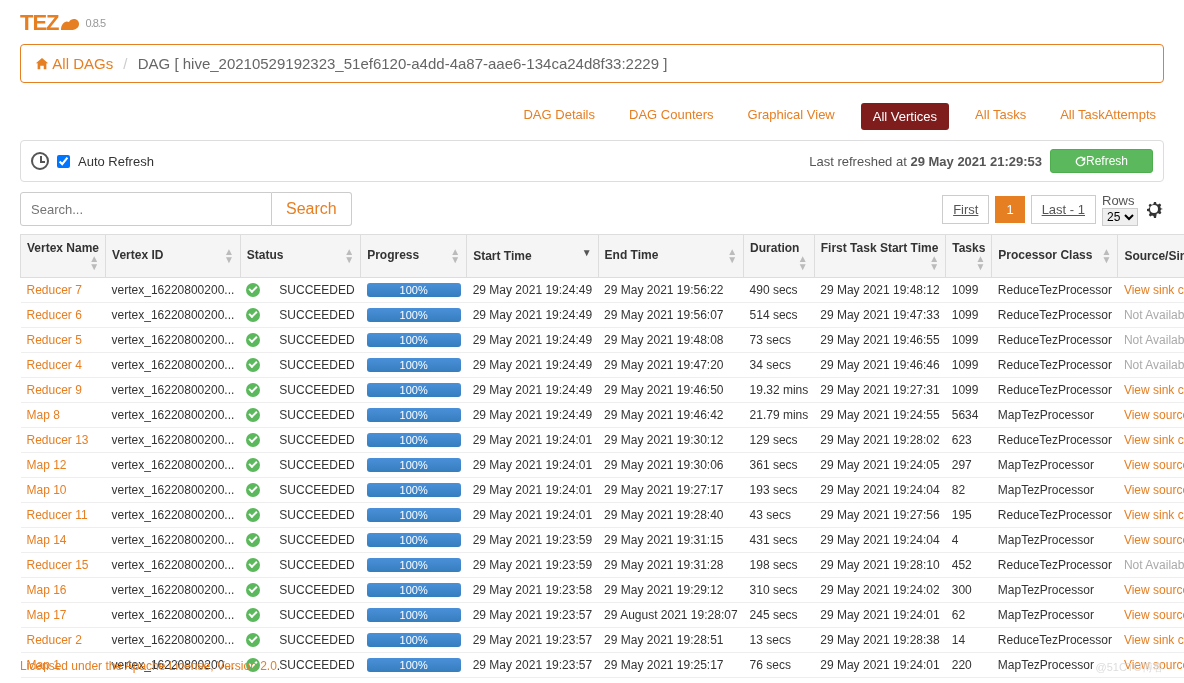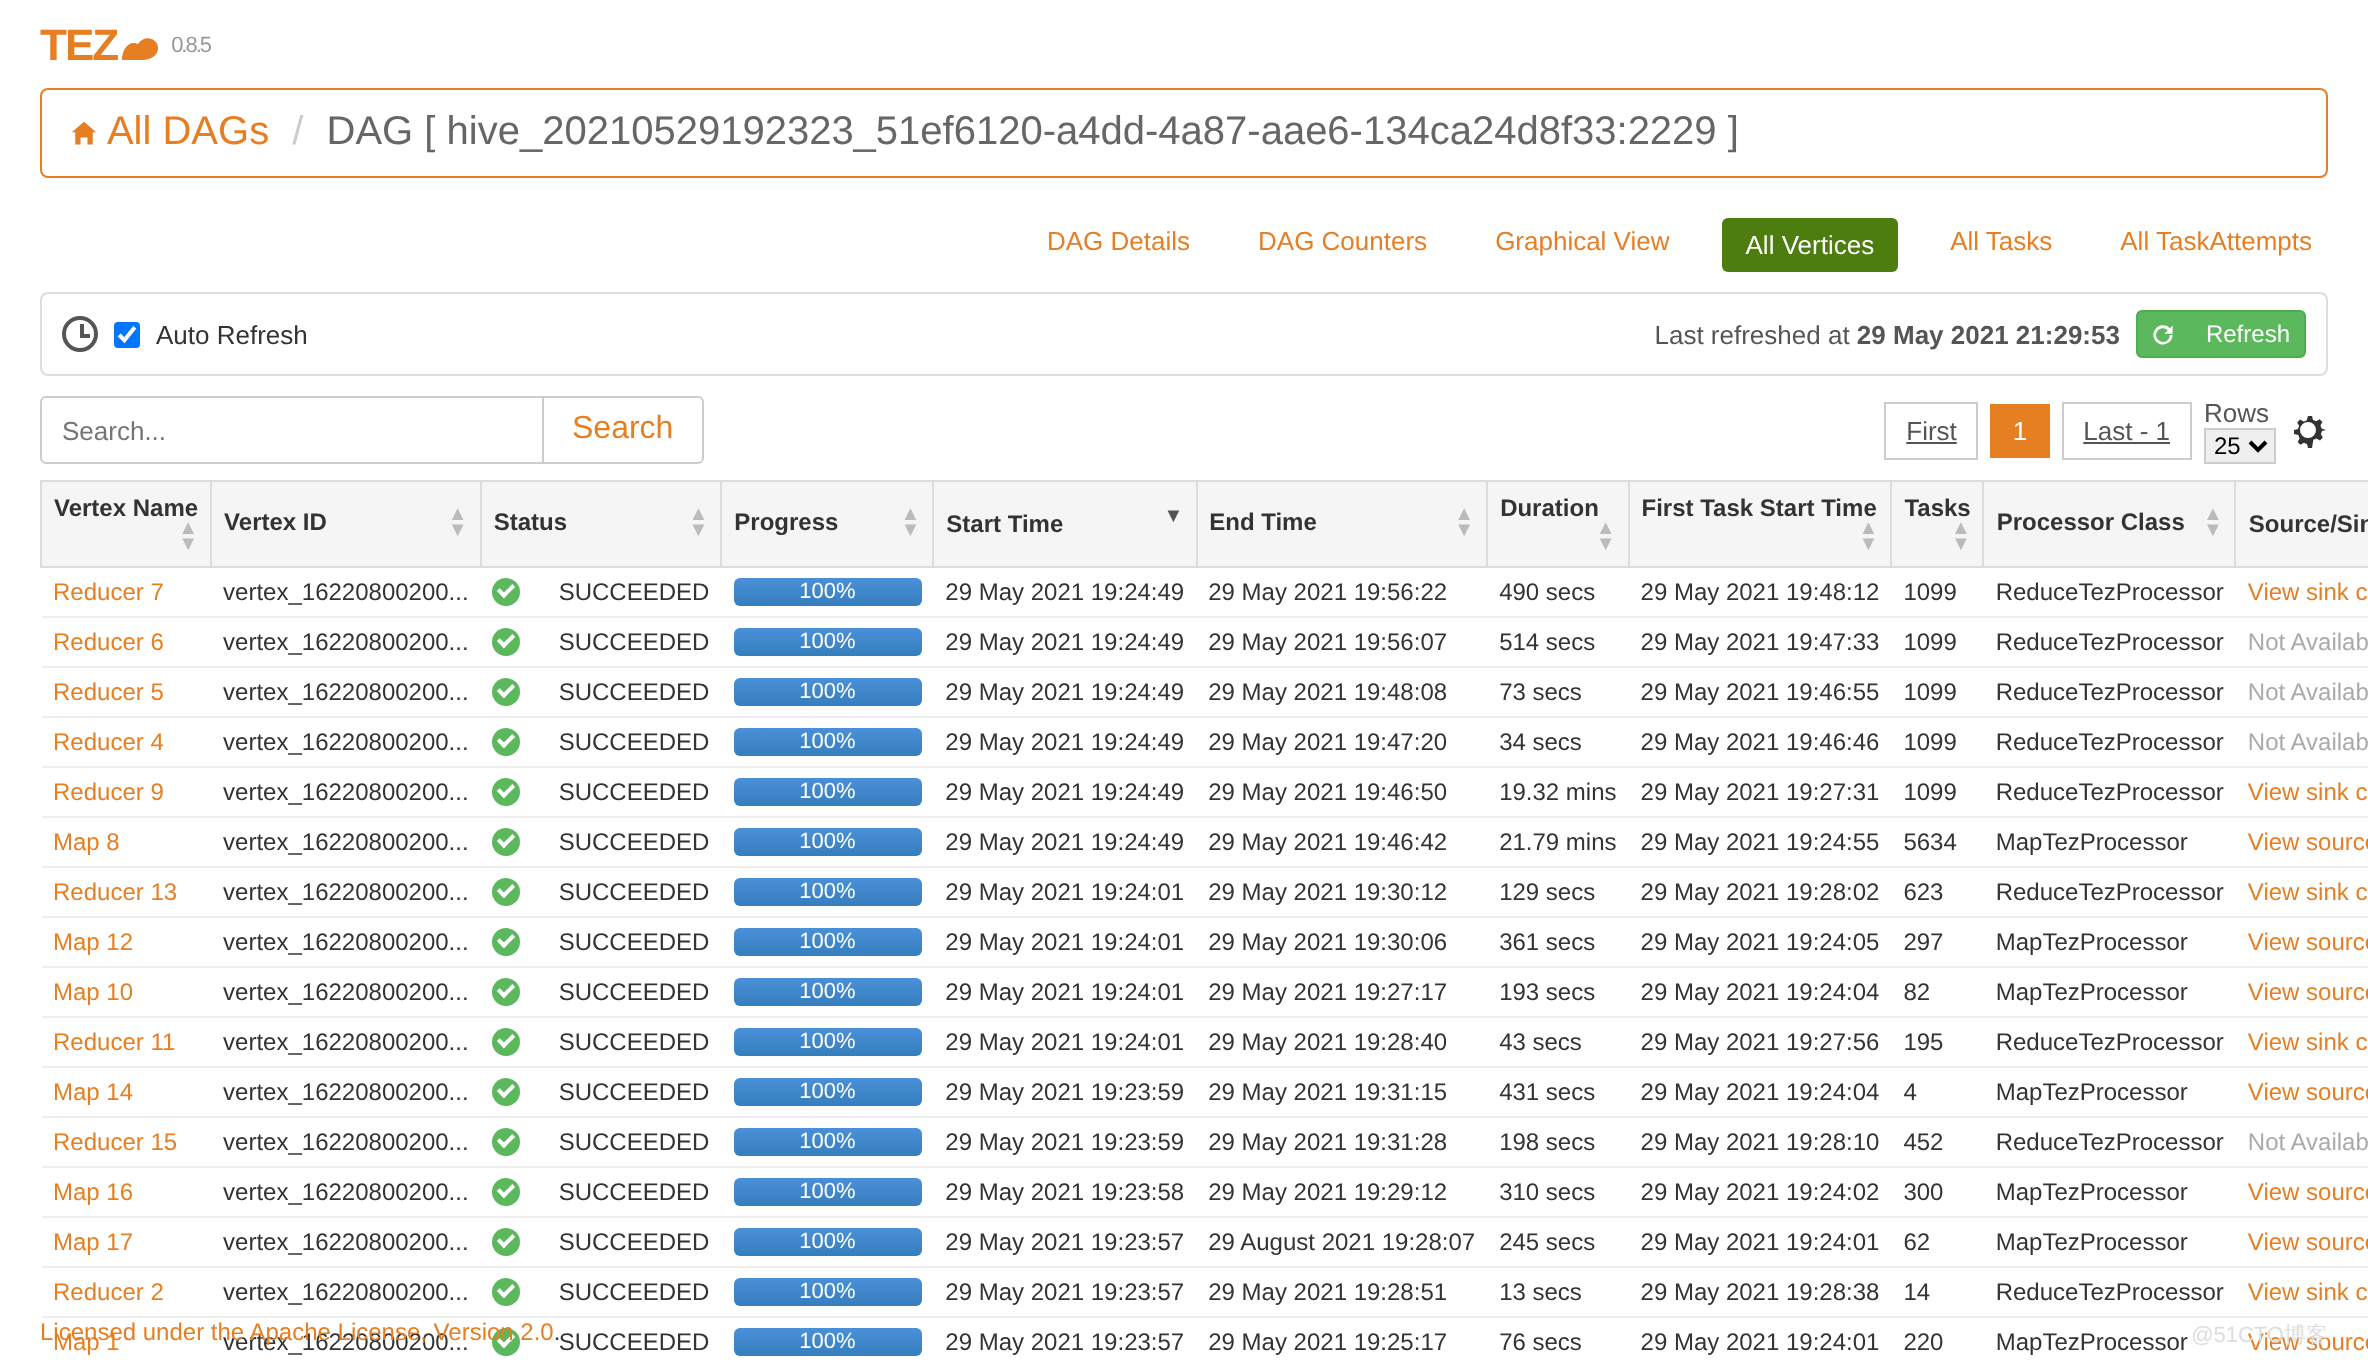--- a/index.html
+++ b/index.html
@@ -1,35 +1,35 @@
 <!DOCTYPE html>
 <html><head>
 <meta charset="utf-8">
 <style>
 * { box-sizing: border-box; margin: 0; padding: 0; }
 body { font-family: "Helvetica Neue", Helvetica, Arial, sans-serif; font-size: 13px; color: #333; background: #fff; width: 1184px; }
 .container { padding: 10px 20px; }
 .logo-row { display: flex; align-items: center; margin-bottom: 8px; }
 .logo { font-size: 22px; font-weight: bold; color: #e67e22; letter-spacing: -1px; display: flex; align-items: center; }
 .logo .version { color: #999; font-size: 11px; font-weight: normal; margin-left: 5px; }
-.breadcrumb-box { border: 1px solid #e67e22; border-radius: 4px; padding: 10px 14px; font-size: 20px; margin-bottom: 10px; }
+.breadcrumb-box { border: 1px solid #e67e22; border-radius: 4px; padding: 10px 14px; font-size: 15px; margin-bottom: 10px; }
 .breadcrumb-box a { color: #e67e22; text-decoration: none; }
 .breadcrumb-box .sep { color: #ccc; margin: 0 6px; }
 .breadcrumb-box .current { color: #666; }
 .nav-tabs { display: flex; justify-content: flex-end; gap: 18px; padding: 10px 0; }
 .nav-tabs a { color: #e67e22; text-decoration: none; font-size: 13px; padding: 4px 8px; border-radius: 3px; }
-.nav-tabs a.active { background: #4d7c0f; color: #fff; padding: 6px 12px; }
+.nav-tabs a.active { background: #7f1d1d; color: #fff; padding: 6px 12px; }
 .toolbar { border: 1px solid #ddd; border-radius: 4px; padding: 8px 10px; display: flex; align-items: center; justify-content: space-between; margin-bottom: 10px; }
 .toolbar-left { display: flex; align-items: center; gap: 8px; }
 .clock-icon { width: 18px; height: 18px; border: 2px solid #555; border-radius: 50%; position: relative; }
 .clock-icon::before { content:''; position:absolute; top:2px; left:7px; width:2px; height:6px; background:#555; }
 .clock-icon::after { content:''; position:absolute; top:7px; left:7px; width:5px; height:2px; background:#555; }
 .refresh-text { color: #555; }
 .refresh-text b { font-weight: bold; }
-.btn-refresh { background: #5cb85c; color: #fff; border: 1px solid #4cae4c; border-radius: 3px; padding: 4px 7px; font-size: 12px; cursor: pointer; display:inline-flex; align-items:center; gap:16px; }
+.btn-refresh { background: #5cb85c; color: #fff; border: 1px solid #4cae4c; border-radius: 3px; padding: 4px 24px; font-size: 12px; cursor: pointer; display:inline-flex; align-items:center; gap:0; }
 .controls-row { display: flex; justify-content: space-between; align-items: center; margin-bottom: 8px; }
 .search-box { display: flex; }
 .search-box input { border: 1px solid #ccc; border-radius: 3px 0 0 3px; padding: 7px 10px; width: 252px; font-size: 13px; }
 .search-box button { border: 1px solid #ccc; border-left: none; background: #fff; color: #e67e22; padding: 7px 14px; border-radius: 0 3px 3px 0; cursor: pointer; font-size: 16px; }
 .pager { display: flex; align-items: center; gap: 6px; }
 .pager span { color: #555; font-size: 13px; }
 .pager .page-num { background: #e67e22; color:#fff; padding: 6px 11px; border-radius: 0; }
 .pager .btn { border: 1px solid #ccc; padding: 6px 10px; background: #fff; cursor: pointer; font-size:13px;text-decoration:underline; }
 .rows-box { display:flex; flex-direction:column; font-size:11px; color:#666; }
 .rows-box select { border:1px solid #ccc; font-size:12px; }

